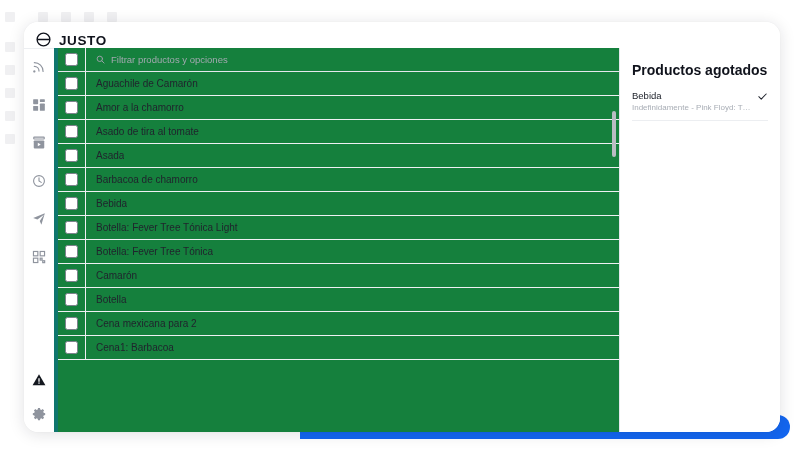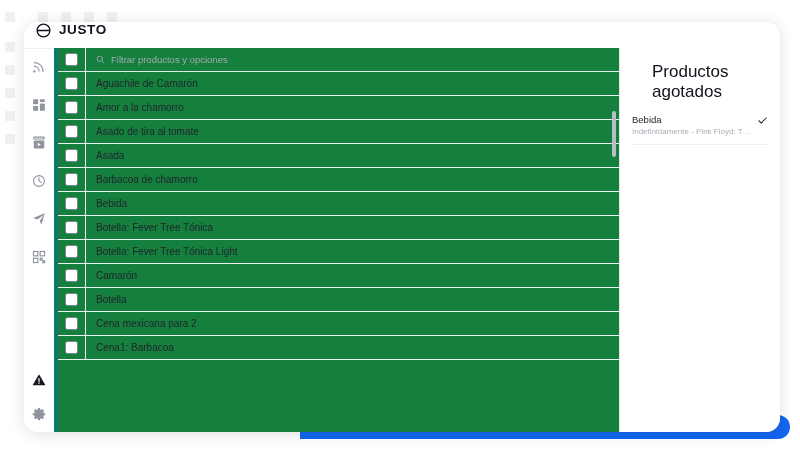--- a/index.html
+++ b/index.html
@@ -48,21 +48,21 @@
     box-shadow: 0 2px 16px rgba(20,25,40,0.13), 0 0 1px rgba(20,25,40,0.10);
     overflow: hidden;
     display: flex;
     flex-direction: column;
   }
 
   
   .brand-bar {
     height: 26px;
     display: flex;
-    align-items: flex-start;
+    align-items: flex-end;
     padding-left: 11px;
     flex: 0 0 auto;
     background: #ffffff;
   }
   .brand-logo {
     width: 17px;
     height: 17px;
     flex: 0 0 auto;
   }
   .brand-name {
@@ -204,25 +204,24 @@
 
   
   .right-panel {
     flex: 1 1 auto;
     border-left: 1px solid #e4e7ec;
     background: #ffffff;
     padding: 14px 12px 0 12px;
     min-width: 0;
   }
   .panel-title {
-    font-size: 17px;
-    font-weight: 400;
+    font-size: 14px;
+    font-weight: 700;
     color: #10131c;
     margin-bottom: 12px;
-    margin-left: 20px;
   }
   .panel-item {
     display: flex;
     align-items: flex-start;
     padding-bottom: 8px;
     border-bottom: 1px solid #eceef1;
   }
   .panel-item-texts {
     flex: 1 1 auto;
     min-width: 0;
@@ -424,30 +423,30 @@
           <span class="item-label">Bebida</span>
         </div>
       </div>
 
 
       <div class="row">
         <div class="cb-cell">
           <div class="checkbox"></div>
         </div>
         <div class="row-content">
+          <span class="item-label">Botella: Fever Tree Tónica Light</span>
+        </div>
+      </div>
+
+      <div class="row">
+        <div class="cb-cell">
+          <div class="checkbox"></div>
+        </div>
+        <div class="row-content">
           <span class="item-label">Botella: Fever Tree Tónica</span>
-        </div>
-      </div>
-
-      <div class="row">
-        <div class="cb-cell">
-          <div class="checkbox"></div>
-        </div>
-        <div class="row-content">
-          <span class="item-label">Botella: Fever Tree Tónica Light</span>
         </div>
       </div>
 
       <div class="row">
         <div class="cb-cell">
           <div class="checkbox"></div>
         </div>
         <div class="row-content">
           <span class="item-label">Camarón</span>
         </div>

